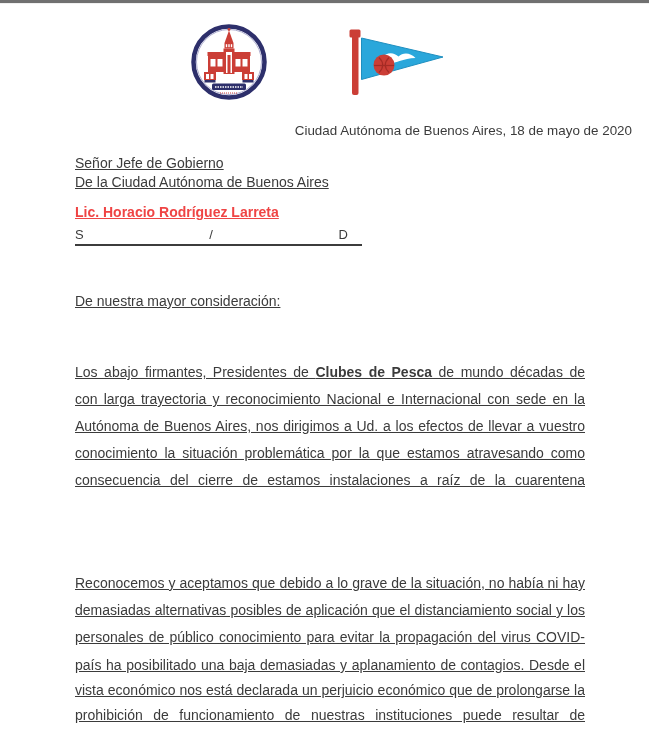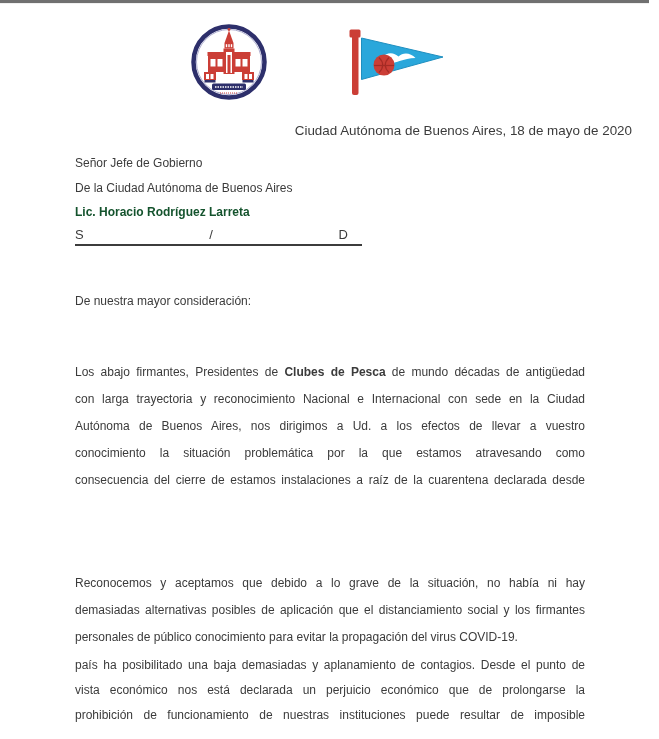--- a/index.html
+++ b/index.html
@@ -7,26 +7,26 @@
     width: 659px; height: 739px; overflow: hidden;
     background: #ffffff;
     font-family: "Liberation Sans", sans-serif;
     color: #3b3b3b;
     position: relative;
   }
   .page { position: absolute; left: 0; top: 0; width: 649px; height: 739px; overflow: hidden; background: #fff; }
   .top-bar { position: absolute; top: 0; left: 0; width: 659px; height: 3px; background: #707070; border-bottom: 1px solid #f0f0f0; }
   .abs { position: absolute; }
 
-  .txt { font-size: 12px; line-height: 27px; }
+  .txt { font-size: 14px; line-height: 27px; text-decoration: underline; }
   .block { left: 75px; width: 510px; }
 
   .date-line { top: 117px; right: 17px; text-align: right; font-size: 13.4px; line-height: 27px; }
 
-  .bold-name { font-weight: bold; color: #14532d; }
+  .bold-name { font-weight: bold; color: #ef4444; }
 
   .sd-line {
     top: 222px; left: 75px; width: 287px; height: 24px;
     border-bottom: 2px solid #3c3c3c;
     display: flex; justify-content: space-between; align-items: flex-end;
     padding: 0 14px 2px 0; box-sizing: border-box;
     font-size: 13px;
   }
 
   .para .bline { text-align: justify; text-align-last: justify; height: 27px; overflow: hidden; }
@@ -95,21 +95,21 @@
       <circle cx="36" cy="37" r="10.5" fill="#cb3e36"></circle>
       <path d="M31,29.5 Q38.5,37 31,44.5" fill="none" stroke="#a52b25" stroke-width="1.2"></path>
       <path d="M41,29.5 Q33.5,37 41,44.5" fill="none" stroke="#a52b25" stroke-width="1.2"></path>
       <line x1="26" y1="37.5" x2="46" y2="37.5" stroke="#a52b25" stroke-width="1.2"></line>
     </svg>
   </div>
 
   <div class="abs date-line">Ciudad Autónoma de Buenos Aires, 18 de mayo de 2020</div>
 
   <div class="abs txt block" style="top:150px">Señor Jefe de Gobierno</div>
-  <div class="abs txt block" style="top:175px">De la Ciudad Autónoma de Buenos Aires</div>
+  <div class="abs txt block" style="top:169px">De la Ciudad Autónoma de Buenos Aires</div>
   <div class="abs txt block bold-name" style="top:199px">Lic. Horacio Rodríguez Larreta</div>
 
   <div class="abs sd-line">
     <span>S</span>
     <span>/</span>
     <span>D</span>
   </div>
 
   <div class="abs txt block" style="top:288px">De nuestra mayor consideración:</div>
 

